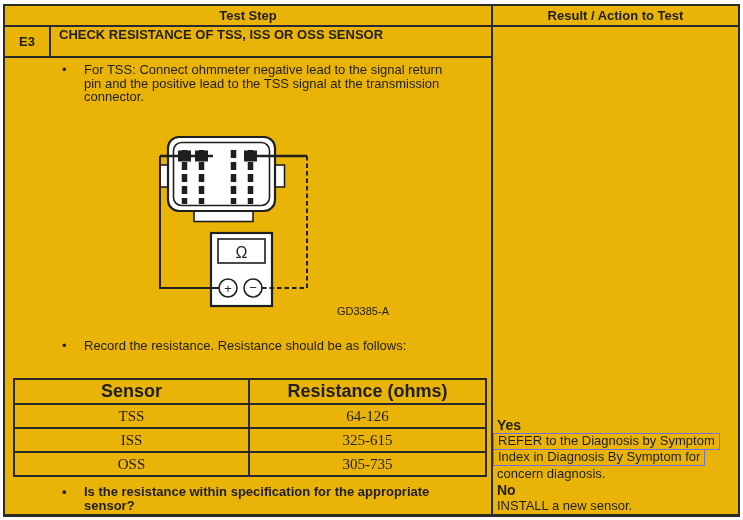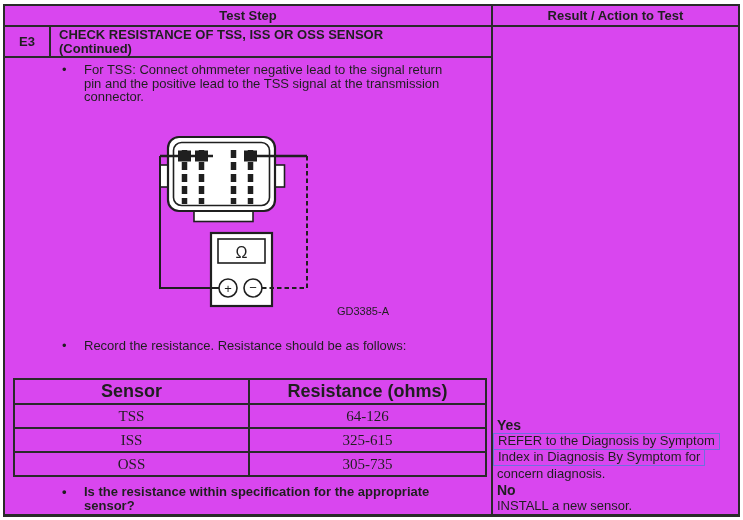--- a/index.html
+++ b/index.html
@@ -5,21 +5,21 @@
   :root { --link-box:#6f6fdf; --ink:#1f1f1f; }
   html,body { margin:0; padding:0; }
   body {
     width:743px; height:520px; background:#ffffff; overflow:hidden;
     font-family:"Liberation Sans", sans-serif; color:var(--ink);
     position:relative;
   }
   .page {
     position:absolute; left:3px; top:4px; width:737px; height:513px;
     box-sizing:border-box; border:2px solid #2a2a2a; border-bottom-width:3px;
-    display:flex; flex-direction:column; background:#d946ef;
+    display:flex; flex-direction:column; background:#eab308;
   }
   
   .thead { display:flex; flex:0 0 auto; height:19px; border-bottom:2px solid #2a2a2a; }
   .th { display:flex; align-items:center; justify-content:center;
         font-weight:bold; font-size:13px; }
   .th-left  { width:488px; box-sizing:border-box; border-right:2px solid #2a2a2a; }
   .th-right { flex:1; }
   
   .tbody { flex:1; display:flex; min-height:0; }
   .col-left { width:488px; box-sizing:border-box; border-right:2px solid #2a2a2a;
@@ -73,21 +73,20 @@
   </div>
 
   <div class="tbody">
 
     <div class="col-left">
 
       <div class="step-row">
         <div class="step-id">E3</div>
         <div class="step-title">
           <span>CHECK RESISTANCE OF TSS, ISS OR OSS SENSOR</span>
-          <span>(Continued)</span>
         </div>
       </div>
 
       <div class="step-content">
 
         <div class="bullet bullet-1">
           <span class="dot">•</span>
           <span class="btext">
             <span class="line">For TSS: Connect ohmmeter negative lead to the signal return</span>
             <span class="line">pin and the positive lead to the TSS signal at the transmission</span>

